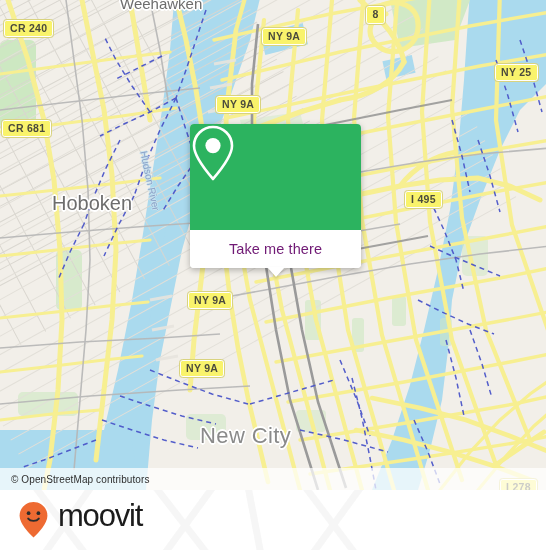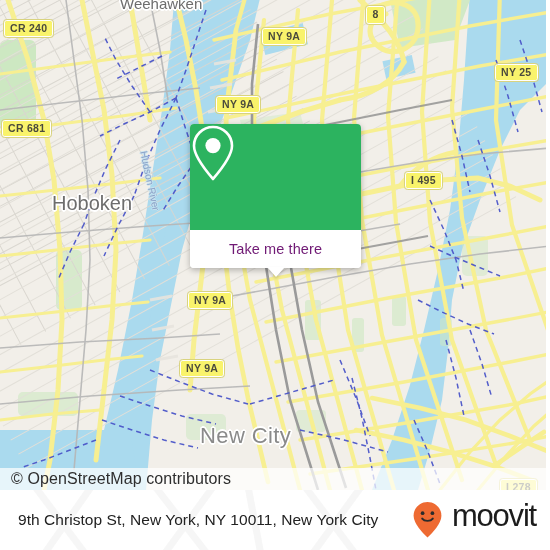--- a/index.html
+++ b/index.html
@@ -77,21 +77,21 @@
     border-top:10px solid #ffffff;
     filter:drop-shadow(0 2px 1.5px rgba(0,0,0,.18));
   }
 
   
   .attrib{
     position:absolute;left:0;bottom:0;width:550px;height:22px;
     background:rgba(255,255,255,.72);
     display:flex;align-items:center;
   }
-  .attrib span{font-size:16px;color:#2e2e2e;padding-left:11px;letter-spacing:.1px;}
+  .attrib span{font-size:10px;color:#2e2e2e;padding-left:11px;letter-spacing:.1px;}
 
   
   .footer{
     position:absolute;left:0;bottom:0;width:550px;height:60px;
     background:#ffffff;display:flex;align-items:center;
     justify-content:space-between;box-sizing:border-box;
     padding:0 14px 0 18px;overflow:hidden;
   }
   .footer-wm{
     position:absolute;left:0;top:0;width:550px;height:60px;
@@ -389,21 +389,21 @@
     <div class="placeLabel lbl-hudson">Hudson River</div>
 
     <div class="shield" style="left:4px;  top:20px;">CR 240</div>
     <div class="shield" style="left:2px;  top:120px;">CR 681</div>
     <div class="shield" style="left:262px;top:28px;">NY 9A</div>
     <div class="shield" style="left:216px;top:96px;">NY 9A</div>
     <div class="shield" style="left:188px;top:292px;">NY 9A</div>
     <div class="shield" style="left:180px;top:360px;">NY 9A</div>
     <div class="shield sq" style="left:366px;top:6px;">8</div>
     <div class="shield" style="left:495px;top:64px;">NY 25</div>
-    <div class="shield" style="left:405px;top:172px;">I 495</div>
+    <div class="shield" style="left:405px;top:191px;">I 495</div>
     <div class="shield" style="left:500px;top:479px;">I 278</div>
 
     <div class="card">
       <div class="card-top">
         <svg width="46" height="58" viewBox="0 0 46 58">
           <path d="M23 3 C12.5 3 4 11.4 4 21.8 C4 33 17 48 23 55 C29 48 42 33 42 21.8 C42 11.4 33.5 3 23 3 Z" fill="none" stroke="#ffffff" stroke-width="2.6" stroke-linejoin="round"></path>
           <circle cx="23" cy="21.6" r="7.6" fill="#ffffff"></circle>
         </svg>
       </div>
       <div class="card-bottom">
@@ -424,21 +424,20 @@
         <path d="M30,-10 L90,70"></path>
           <path d="M96,-10 L40,70"></path>
         <path d="M150,-10 L212,70"></path>
           <path d="M218,-10 L160,70"></path>
         <path d="M246,-14 L262,70"></path>
         <path d="M300,-10 L360,70"></path>
           <path d="M366,-10 L308,70"></path>
       </g>
     </svg>
 
-    <div class="addr">9th Christop St, New York, NY 10011, New York City</div>
 
     <div class="brand">
       <svg width="31" height="38" viewBox="0 0 31 38">
         <path d="M15.5 1 C7.8 1 1.6 7.1 1.6 14.7 C1.6 22.6 10.4 31.5 15.5 36.6
                  C20.6 31.5 29.4 22.6 29.4 14.7 C29.4 7.1 23.2 1 15.5 1 Z" fill="#EE6A32"></path>
         <circle cx="10.6" cy="12.2" r="1.85" fill="#2b2b2b"></circle>
         <circle cx="20.4" cy="12.2" r="1.85" fill="#2b2b2b"></circle>
         <path d="M10.2 17.6 C12.4 20.6 18.6 20.6 20.8 17.6" fill="none" stroke="#2b2b2b" stroke-width="1.9" stroke-linecap="round"></path>
       </svg>
       <span class="brand-word">moovit</span>

